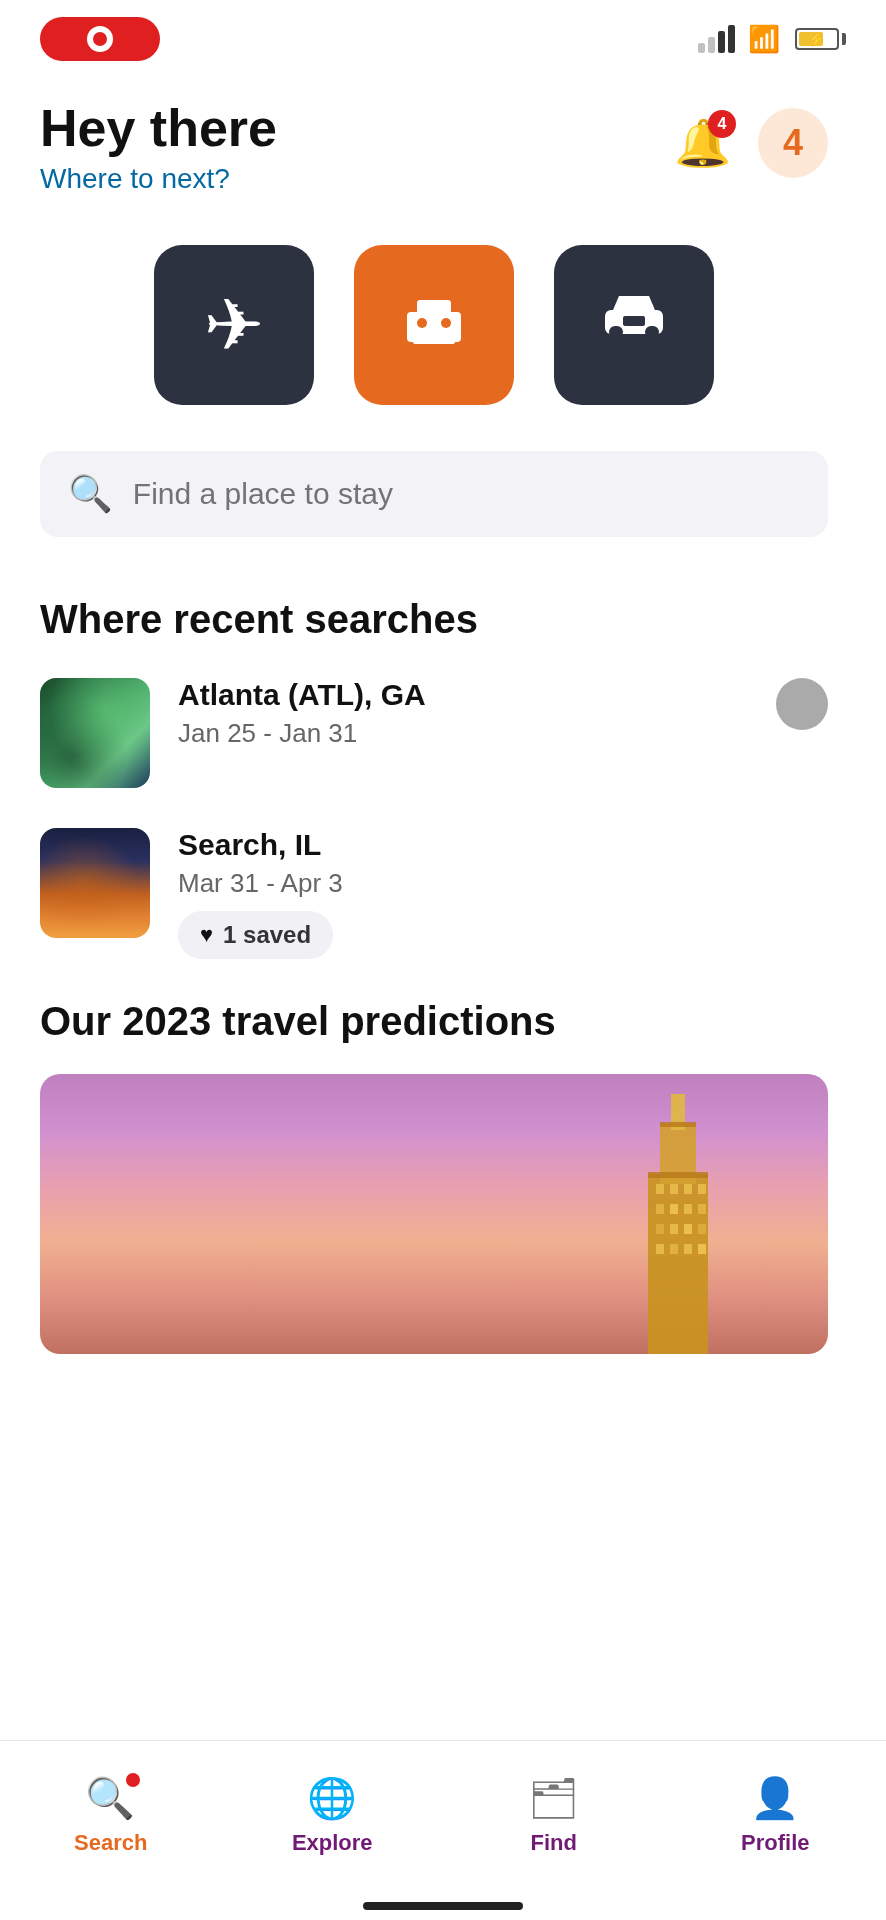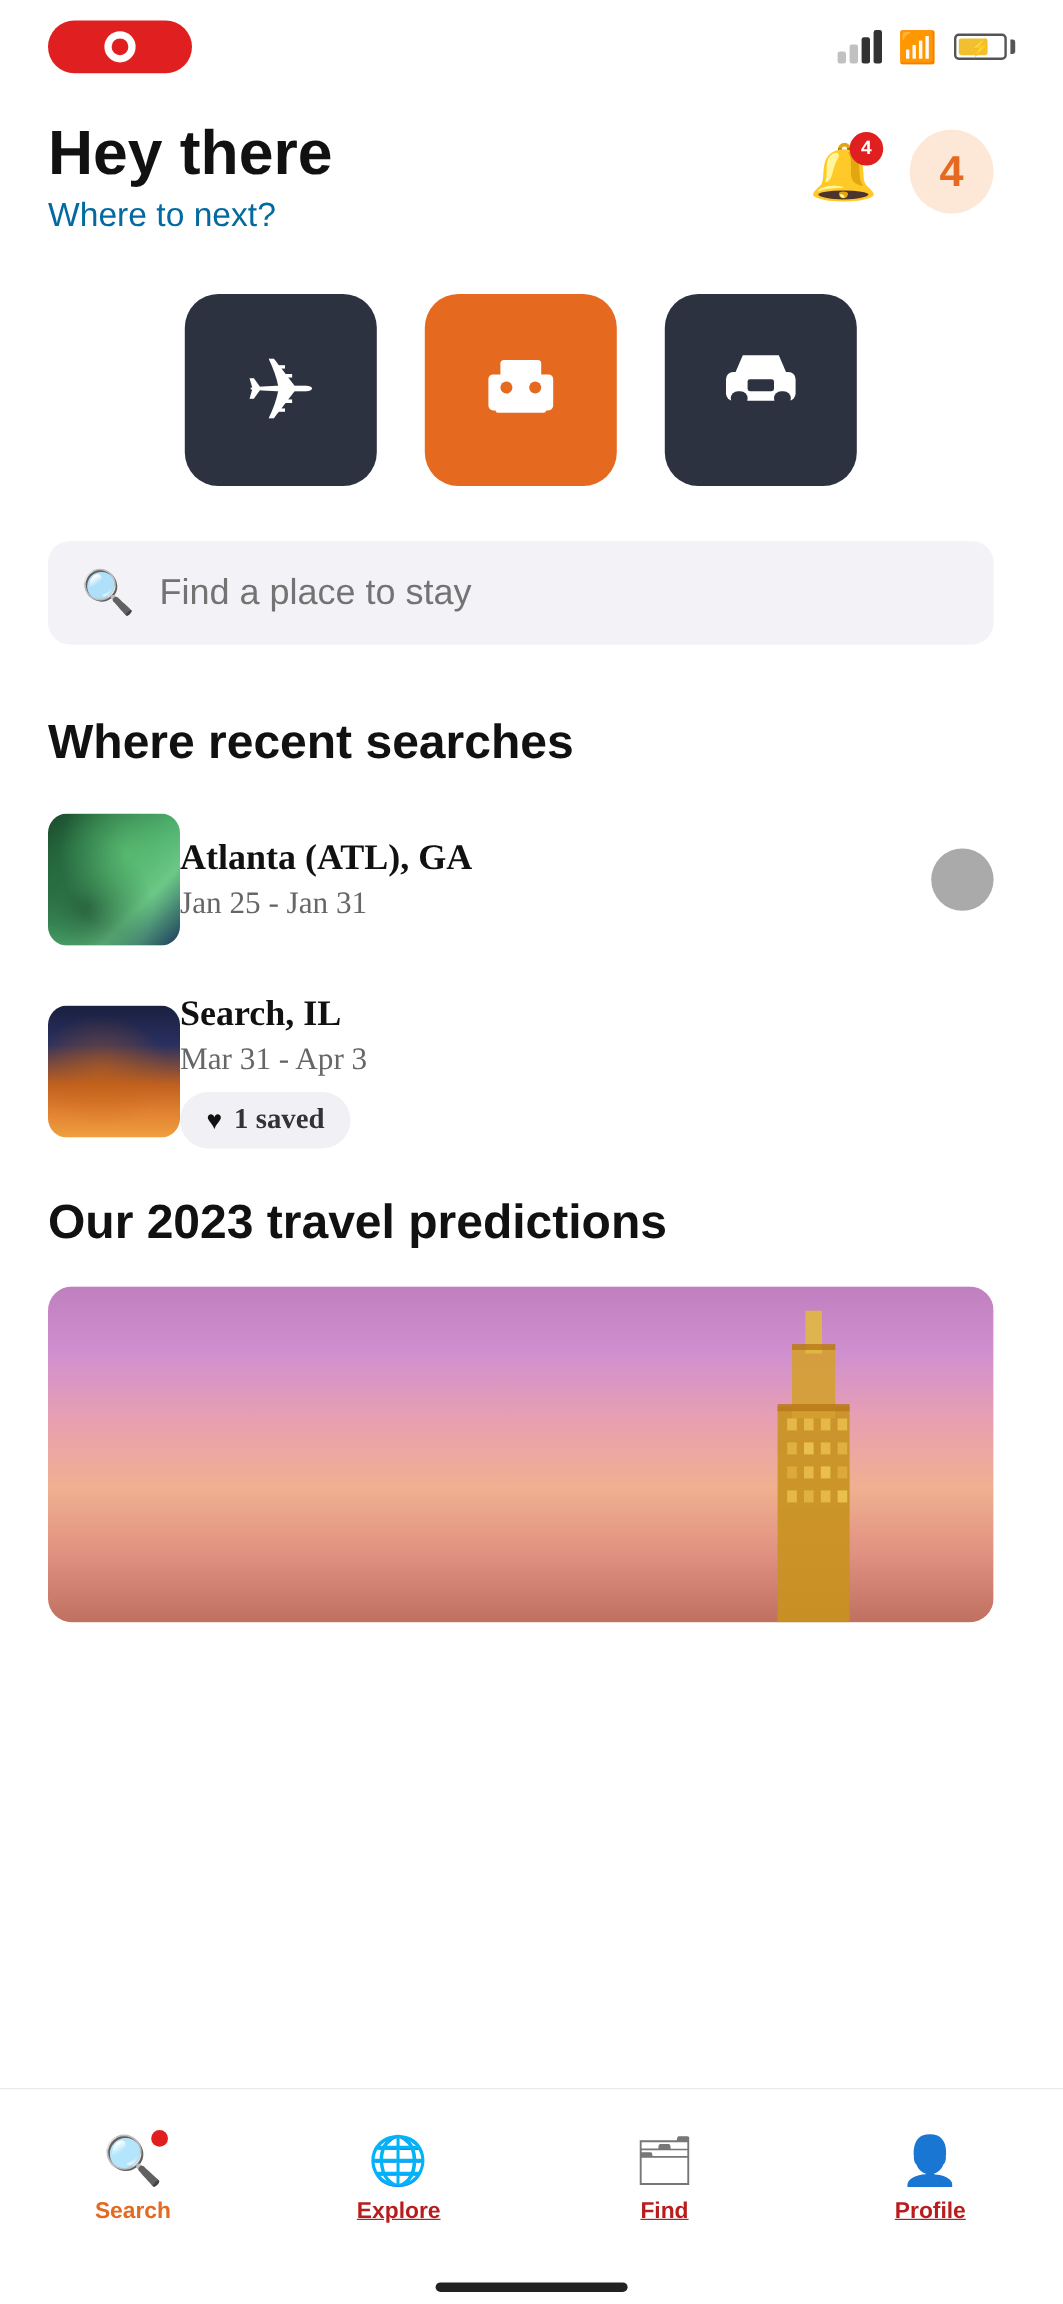--- a/index.html
+++ b/index.html
@@ -270,24 +270,24 @@
     
     .section-title {
       font-size: 40px;
       font-weight: 800;
       color: #111;
       margin-bottom: 36px;
     }
 
     .search-item {
       display: flex;
-      align-items: center;
+      align-items: flex-start;
+      gap: 28px;
       margin-bottom: 40px;
       cursor: pointer;
-      font-family: Liberation Serif, serif;
     }
 
     .search-item-img {
       width: 110px;
       height: 110px;
       border-radius: 16px;
       overflow: hidden;
       flex-shrink: 0;
     }
 
@@ -425,31 +425,30 @@
 
     .nav-icon.active {
       color: #e56a20;
     }
 
     .nav-icon.inactive {
       color: #777;
     }
 
     .nav-label {
-      font-size: 19px;
+      font-size: 22px;
       font-weight: 600;
     }
 
     .nav-label.active {
       color: #e56a20;
     }
 
     .nav-label.inactive {
-      color: #b91c1c;
-      text-decoration: underline;
+      color: #701a75;
     }
 
     .nav-search-icon {
       position: relative;
     }
 
     .search-dot {
       position: absolute;
       top: -2px;
       right: -4px;

